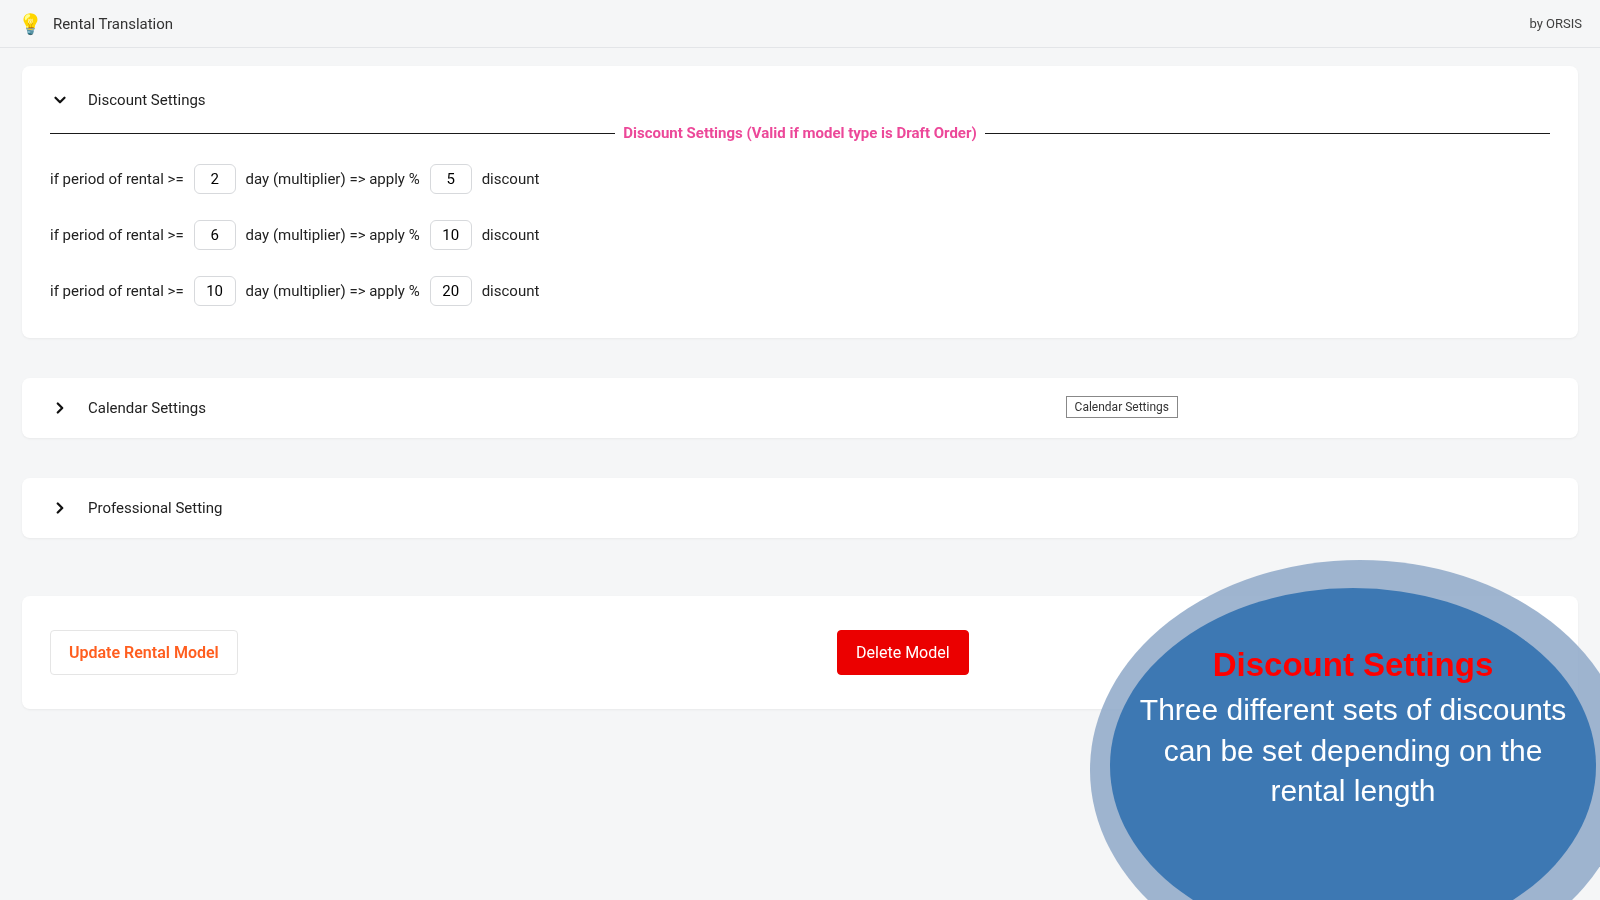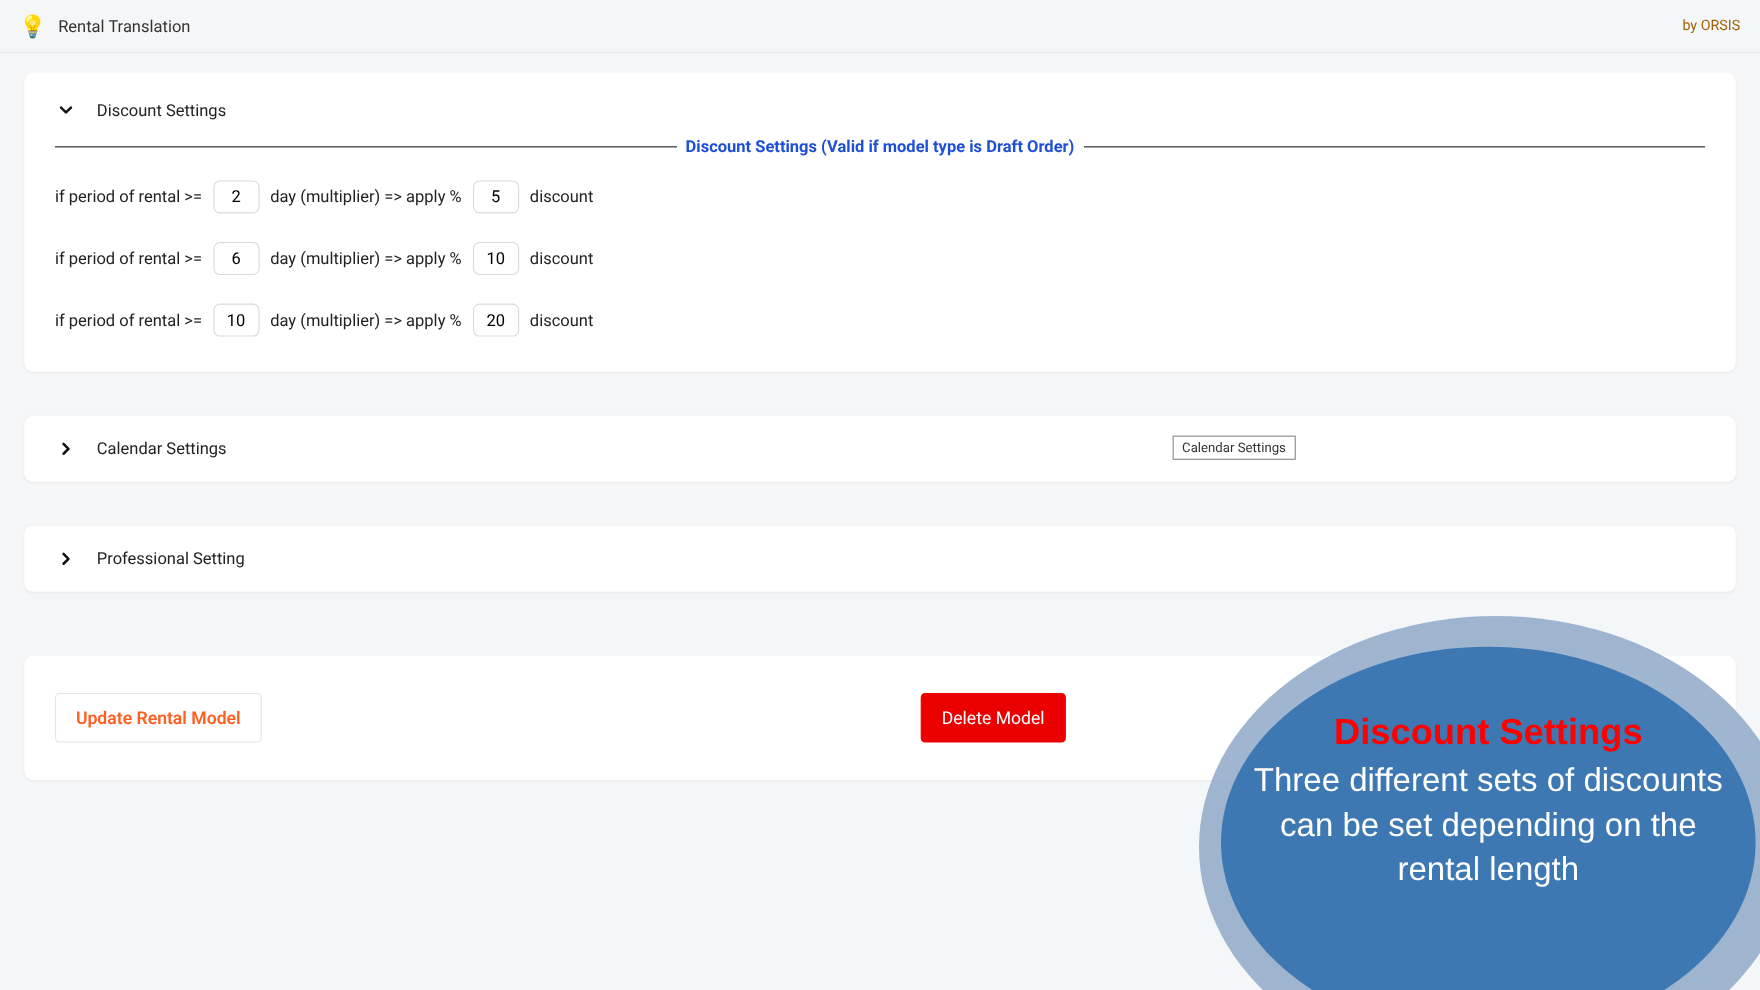--- a/index.html
+++ b/index.html
@@ -25,21 +25,21 @@
     .topbar-left {
       display: flex;
       align-items: center;
       gap: 10px;
     }
     .logo-icon {
       font-size: 20px;
       line-height: 1;
     }
     .topbar-right {
-      color: #a16207;
+      color: #404040;
       font-size: 13px;
       margin-left: 16px;
     }
 
     .page {
       padding: 18px 22px;
     }
 
     .card {
       background: #fff;
@@ -72,21 +72,21 @@
     fieldset.legend-line {
       border: none;
       border-top: 1px solid #1a1a1a;
       margin-top: 14px;
       padding-top: 22px;
     }
     fieldset.legend-line legend {
       padding: 0 8px;
       font-weight: 700;
       font-size: 15px;
-      color: #1d4ed8;
+      color: #ec4899;
       margin: 0 auto;
       text-align: center;
     }
 
     .rule-row {
       display: flex;
       align-items: center;
       gap: 10px;
       font-size: 15px;
       color: #222;

